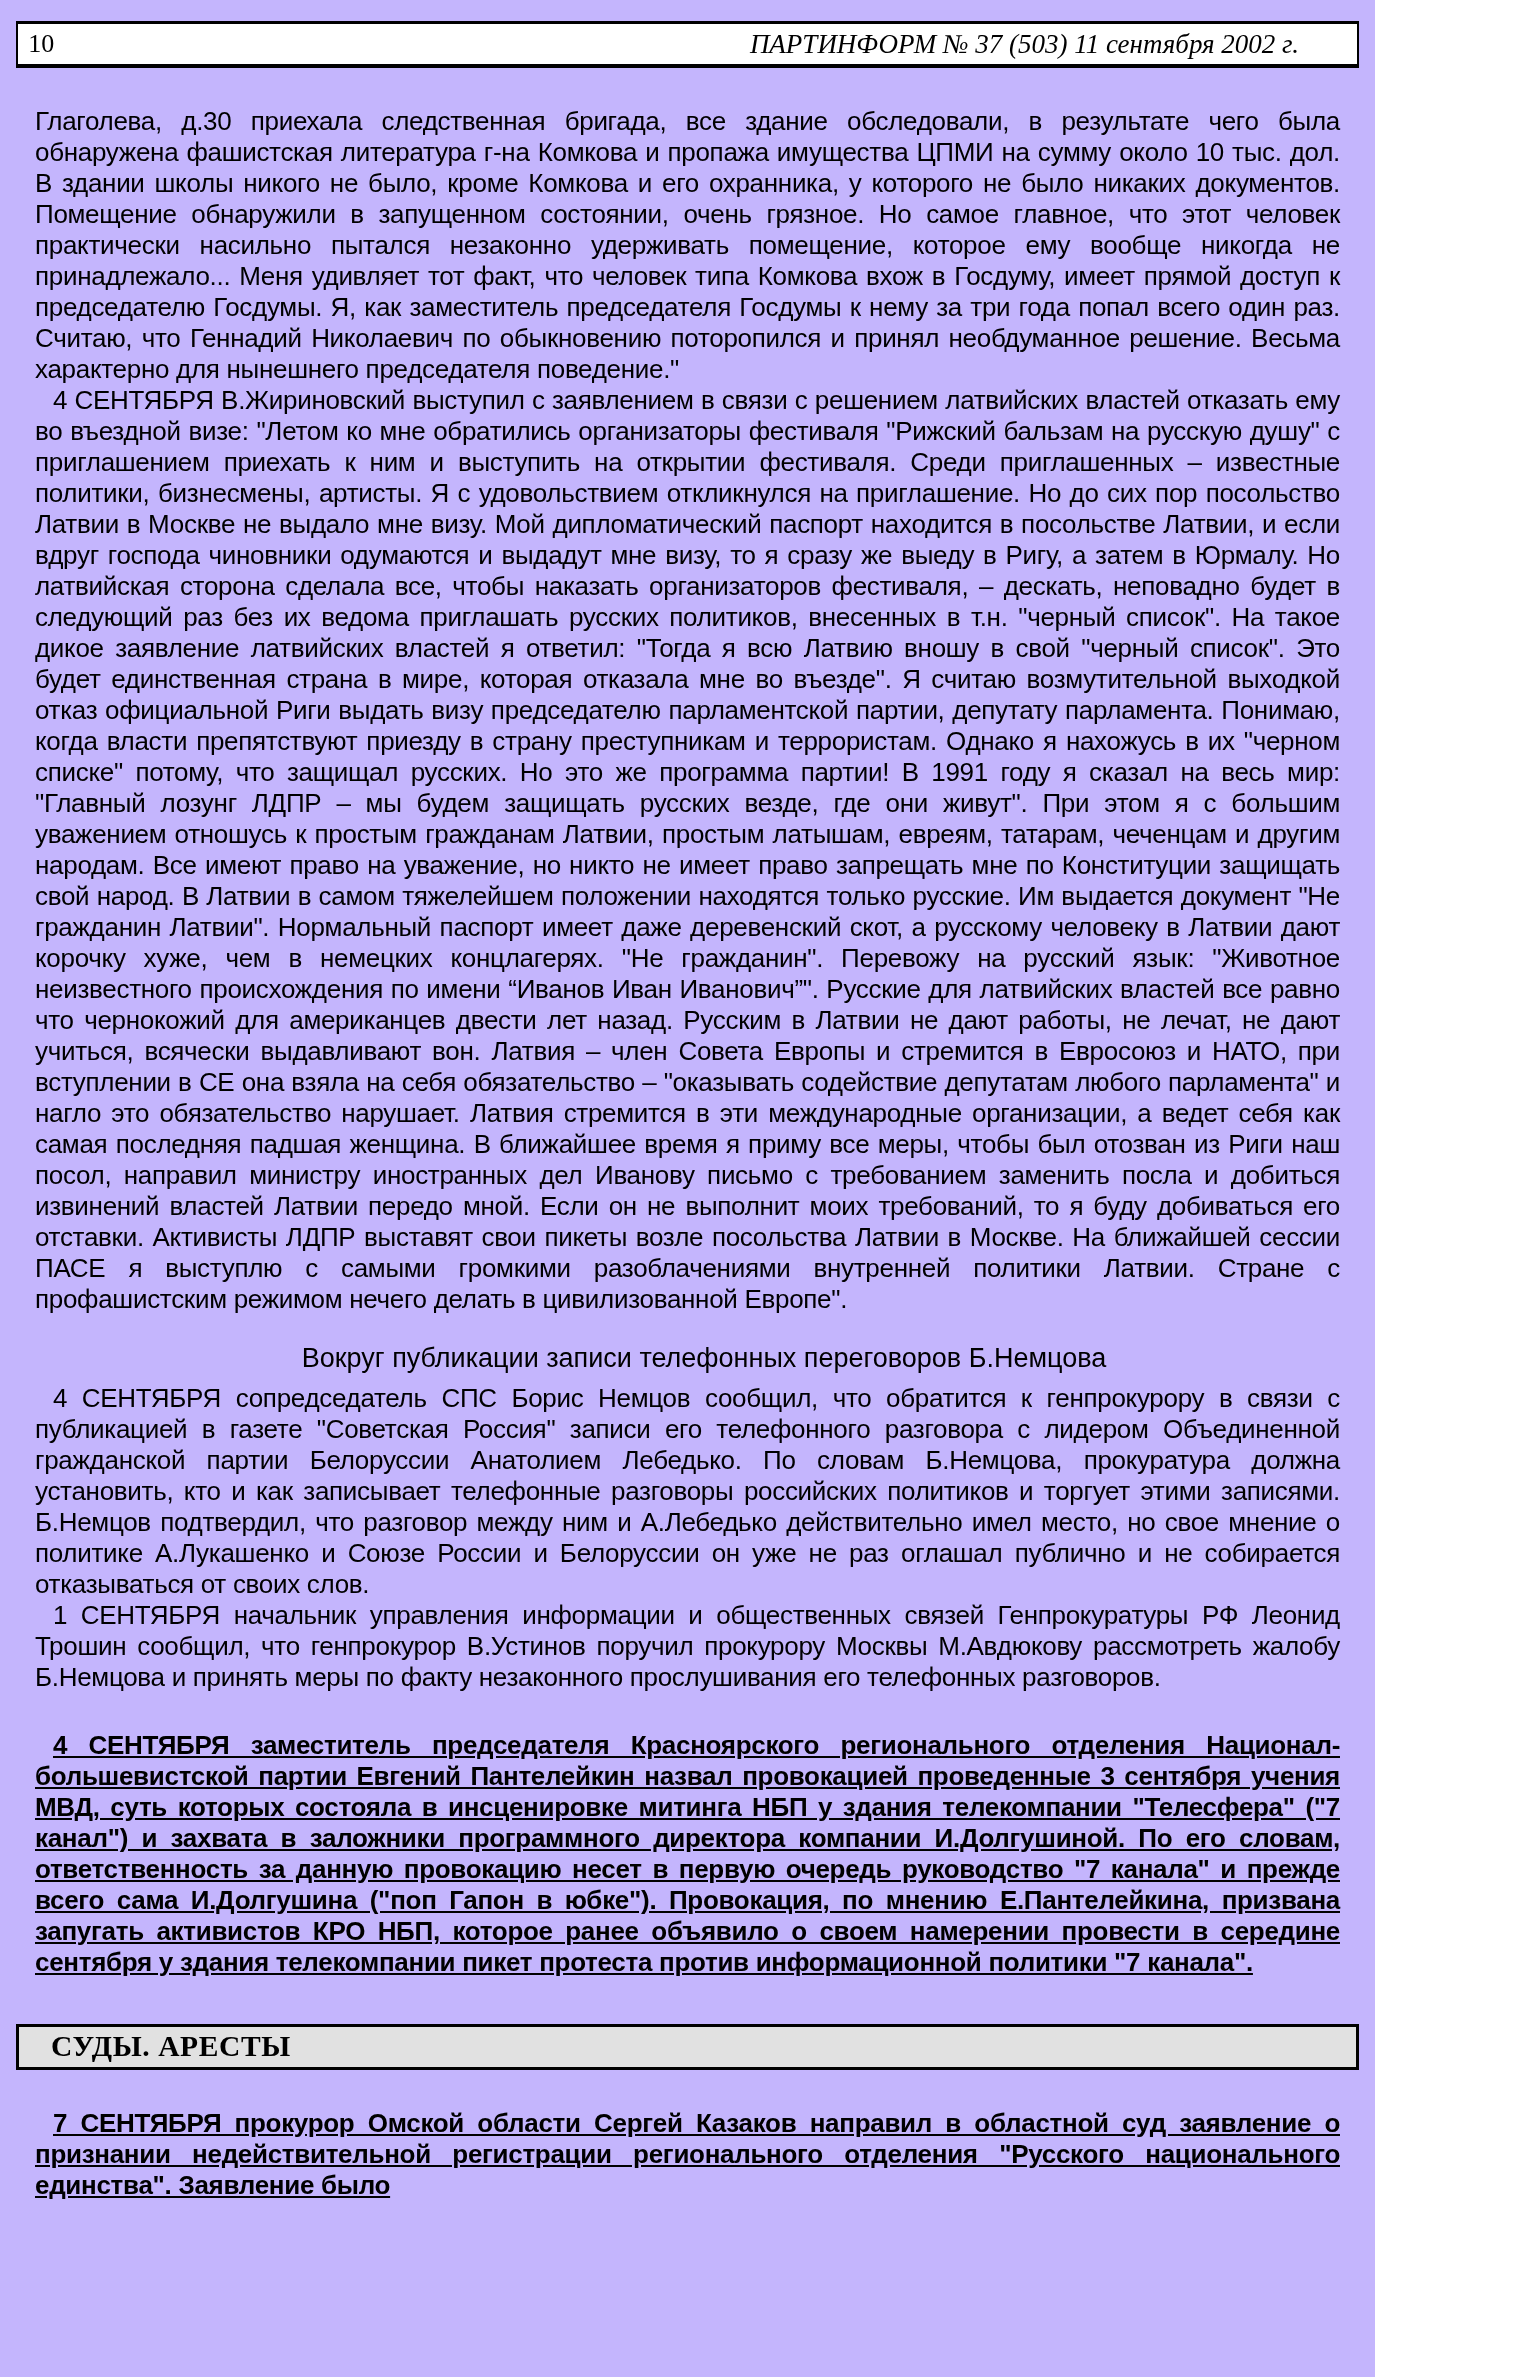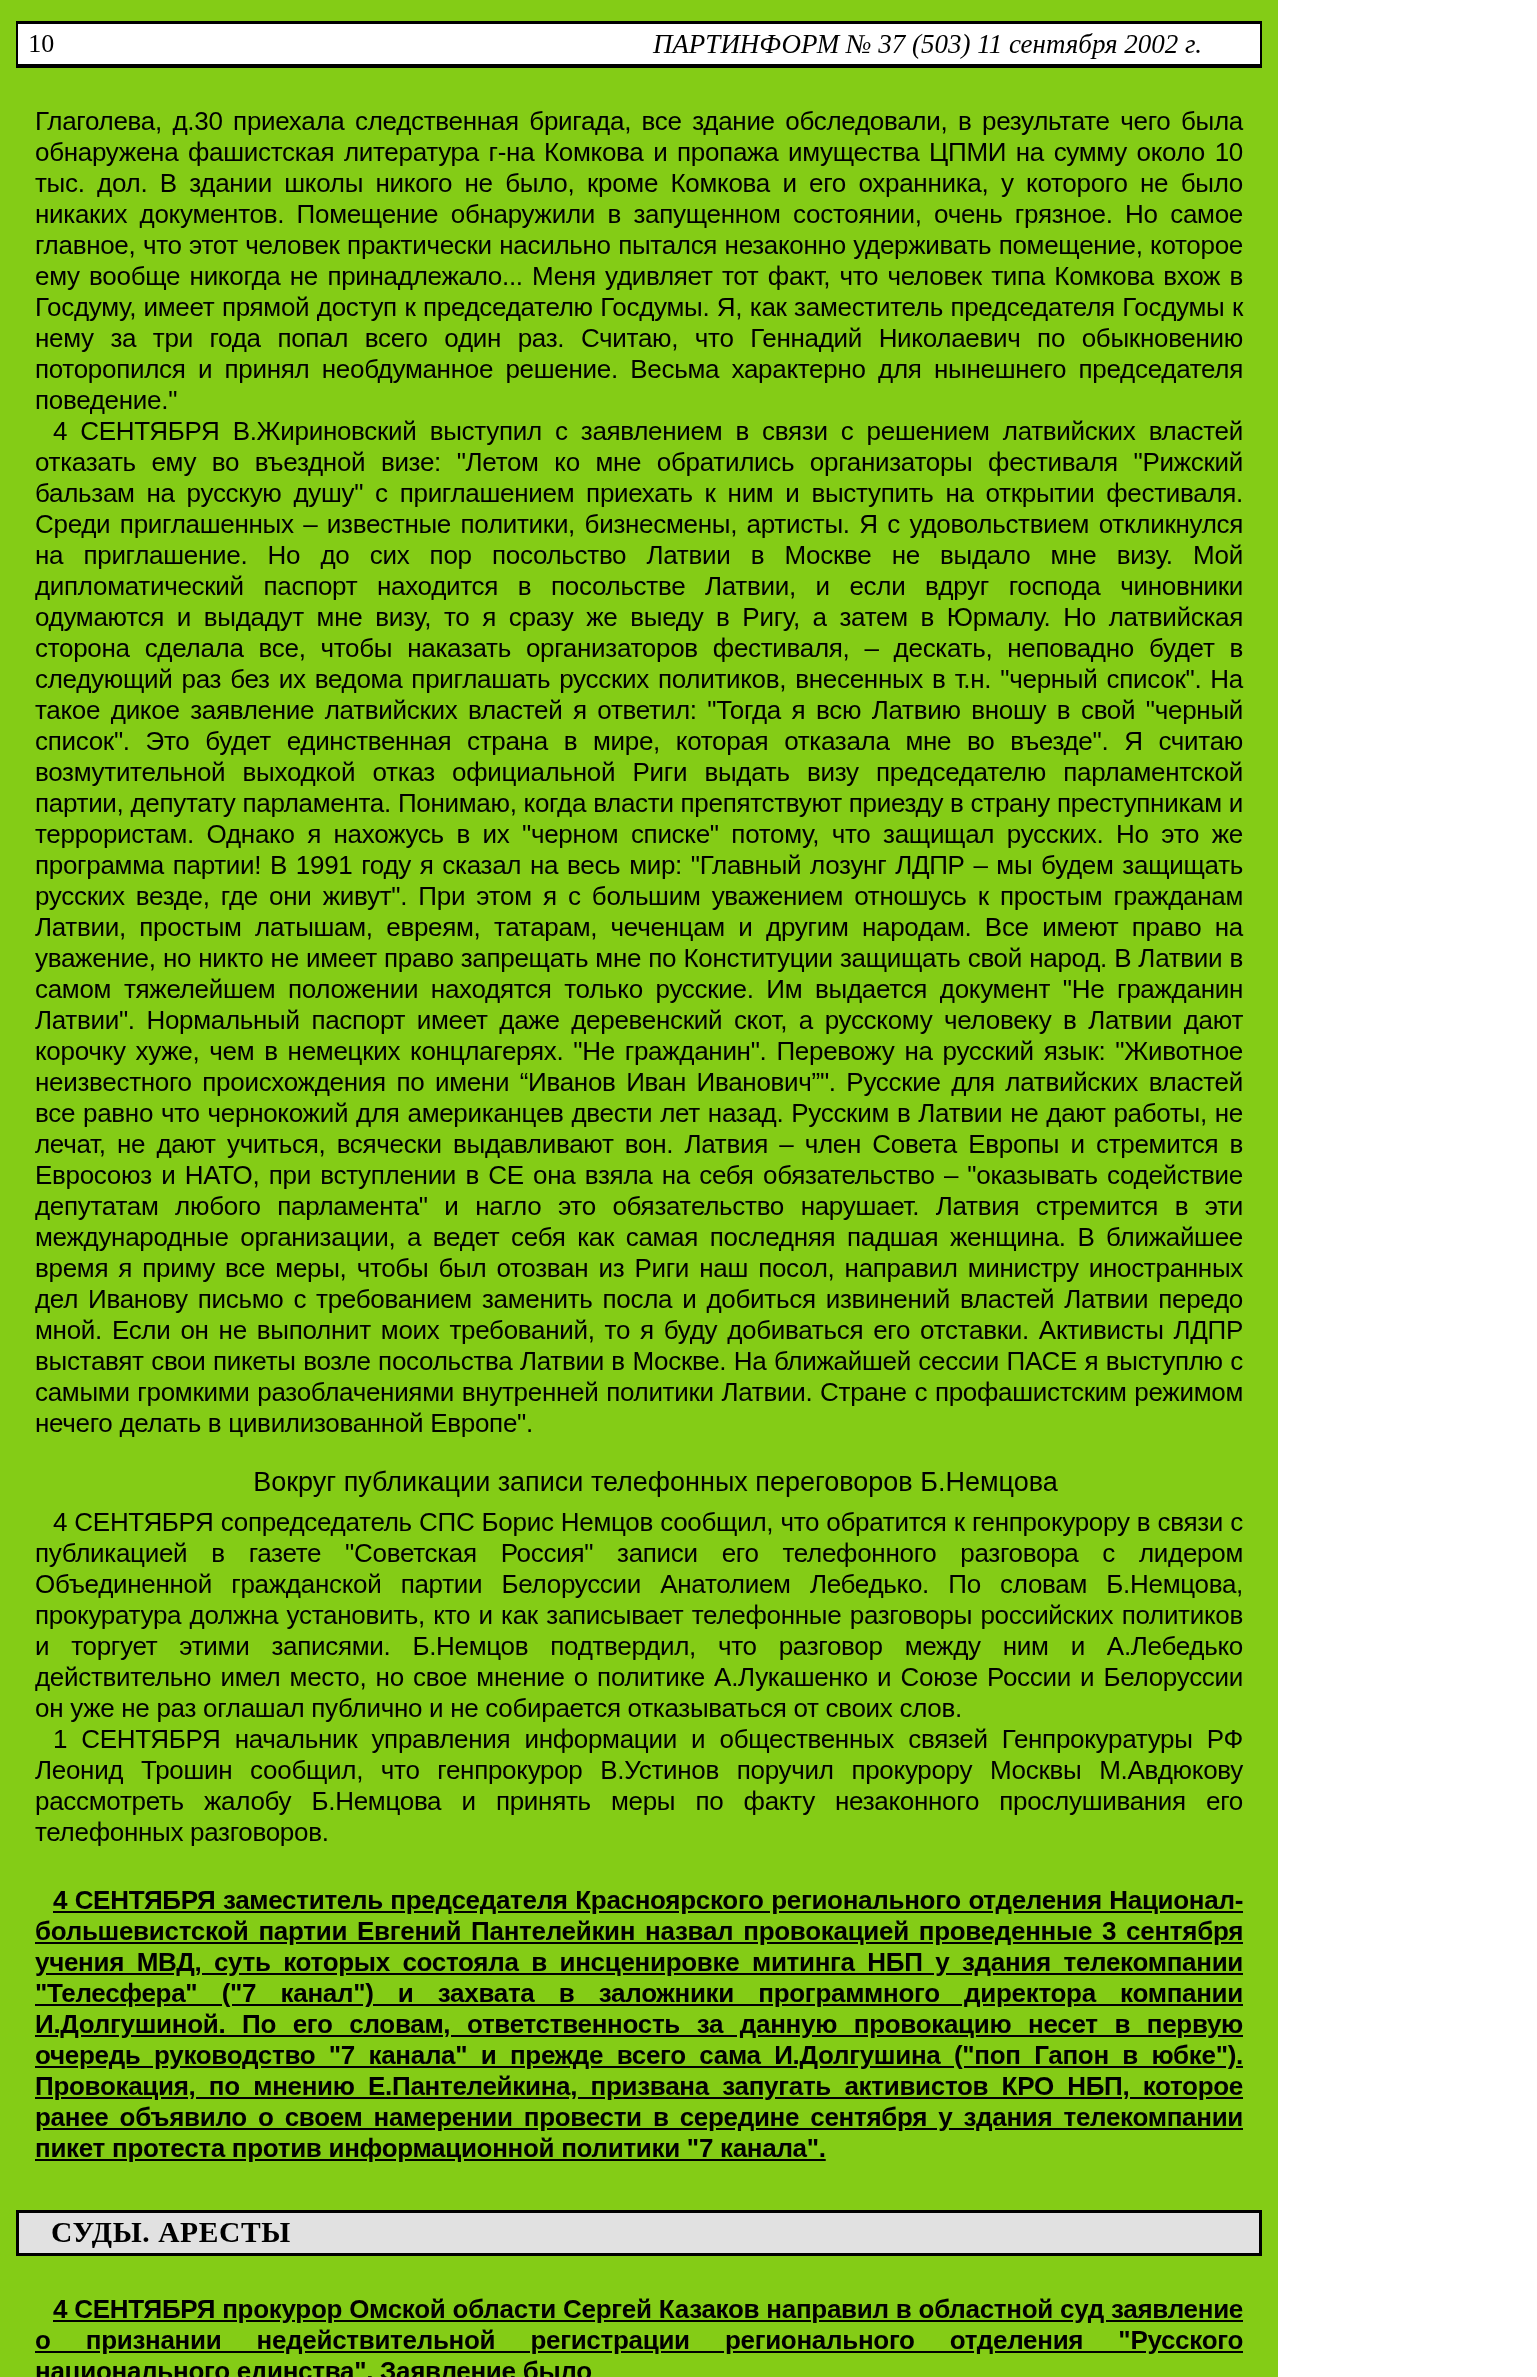--- a/index.html
+++ b/index.html
@@ -1,20 +1,20 @@
 <!DOCTYPE html>
 <html style="font-size:10.2px"><head>
 <meta charset="utf-8">
 <style>
   html, body { margin: 0; padding: 0; background: #ffffff; }
   .page {
     position: relative;
-    width: 1278px;
+    width: 1375px;
     height: 2377px;
-    background: #84cc16;
+    background: #c4b5fd;
     color: #000000;
     font-family: "Liberation Sans", sans-serif;
     overflow: hidden;
     box-sizing: border-box;
   }
   
   .header-bar {
     margin: 21px 16px 0 16px;
     border: 2.6px solid #000;
     border-top-width: 3.2px;
@@ -106,17 +106,17 @@
 
     <p class="body-par indent bold gap-before">4 СЕНТЯБРЯ заместитель председателя Красноярского регионального отделения Национал-большевистской партии Евгений Пантелейкин назвал провокацией проведенные 3 сентября учения МВД, суть которых состояла в инсценировке митинга НБП у здания телекомпании "Телесфера" ("7 канал") и захвата в заложники программного директора компании И.Долгушиной. По его словам, ответственность за данную провокацию несет в первую очередь руководство "7 канала" и прежде всего сама И.Долгушина ("поп Гапон в юбке"). Провокация, по мнению Е.Пантелейкина, призвана запугать активистов КРО НБП, которое ранее объявило о своем намерении провести в середине сентября у здания телекомпании пикет протеста против информационной политики "7 канала".</p>
 
   </div>
 
   <div class="section-banner">
     <span class="section-banner-title">СУДЫ. АРЕСТЫ</span>
   </div>
 
   <div class="text-col">
-    <p class="body-par indent bold final-par">4 СЕНТЯБРЯ прокурор Омской области Сергей Казаков направил в областной суд заявление о признании недействительной регистрации регионального отделения "Русского национального единства". Заявление было</p>
+    <p class="body-par indent bold final-par">7 СЕНТЯБРЯ прокурор Омской области Сергей Казаков направил в областной суд заявление о признании недействительной регистрации регионального отделения "Русского национального единства". Заявление было</p>
   </div>
 
 </div>
 
 
 </body></html>

